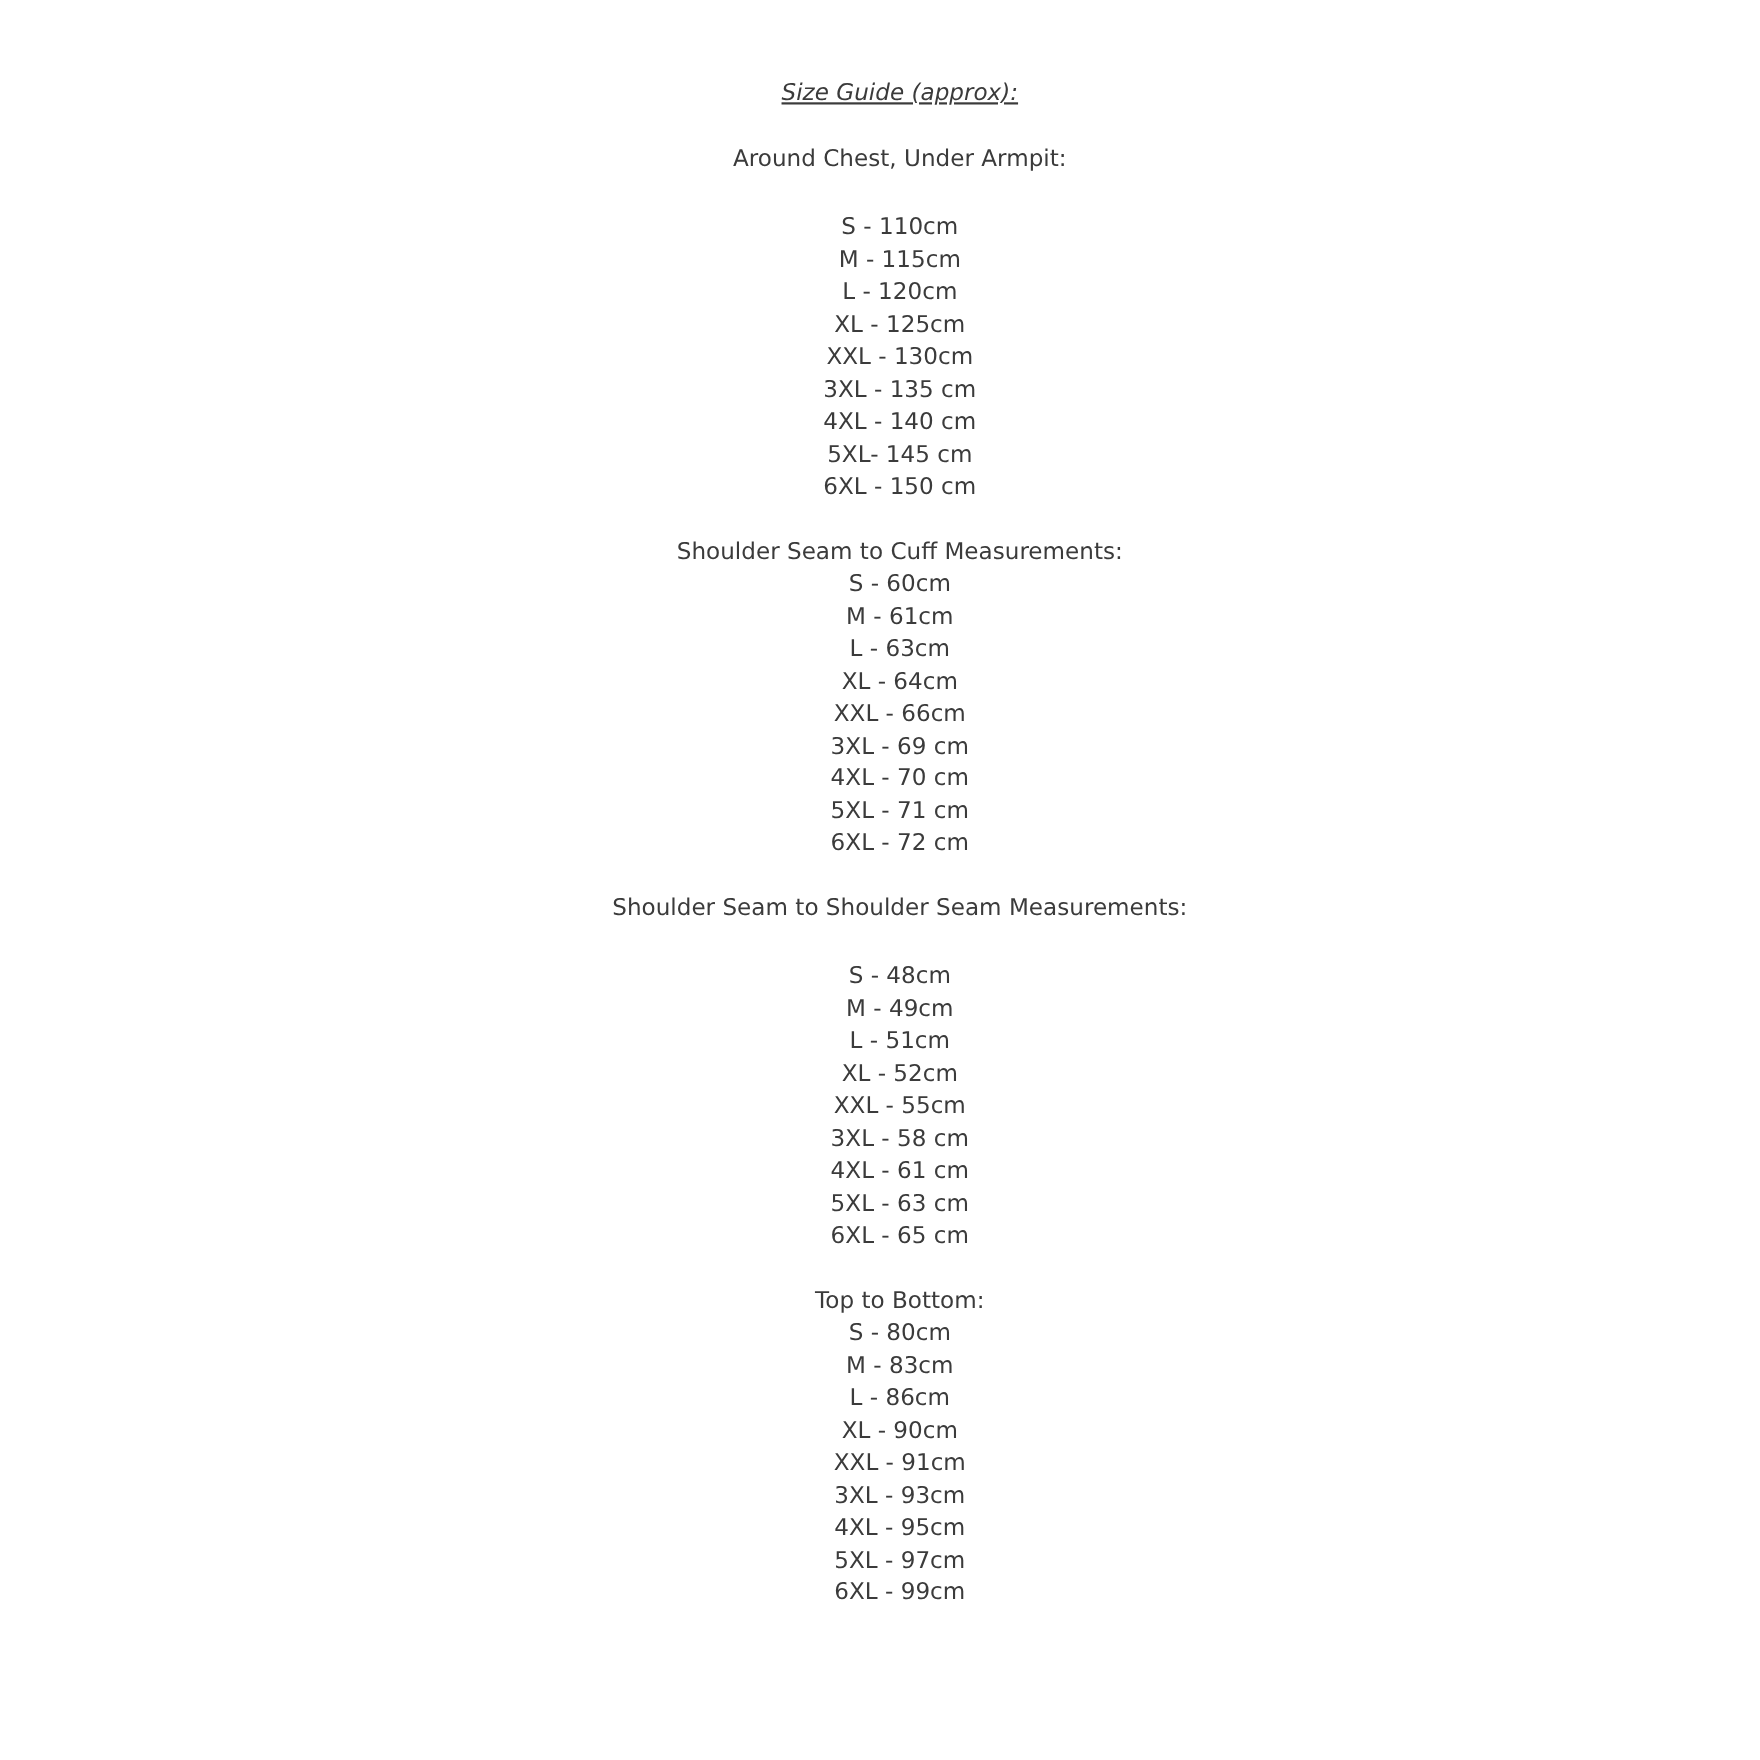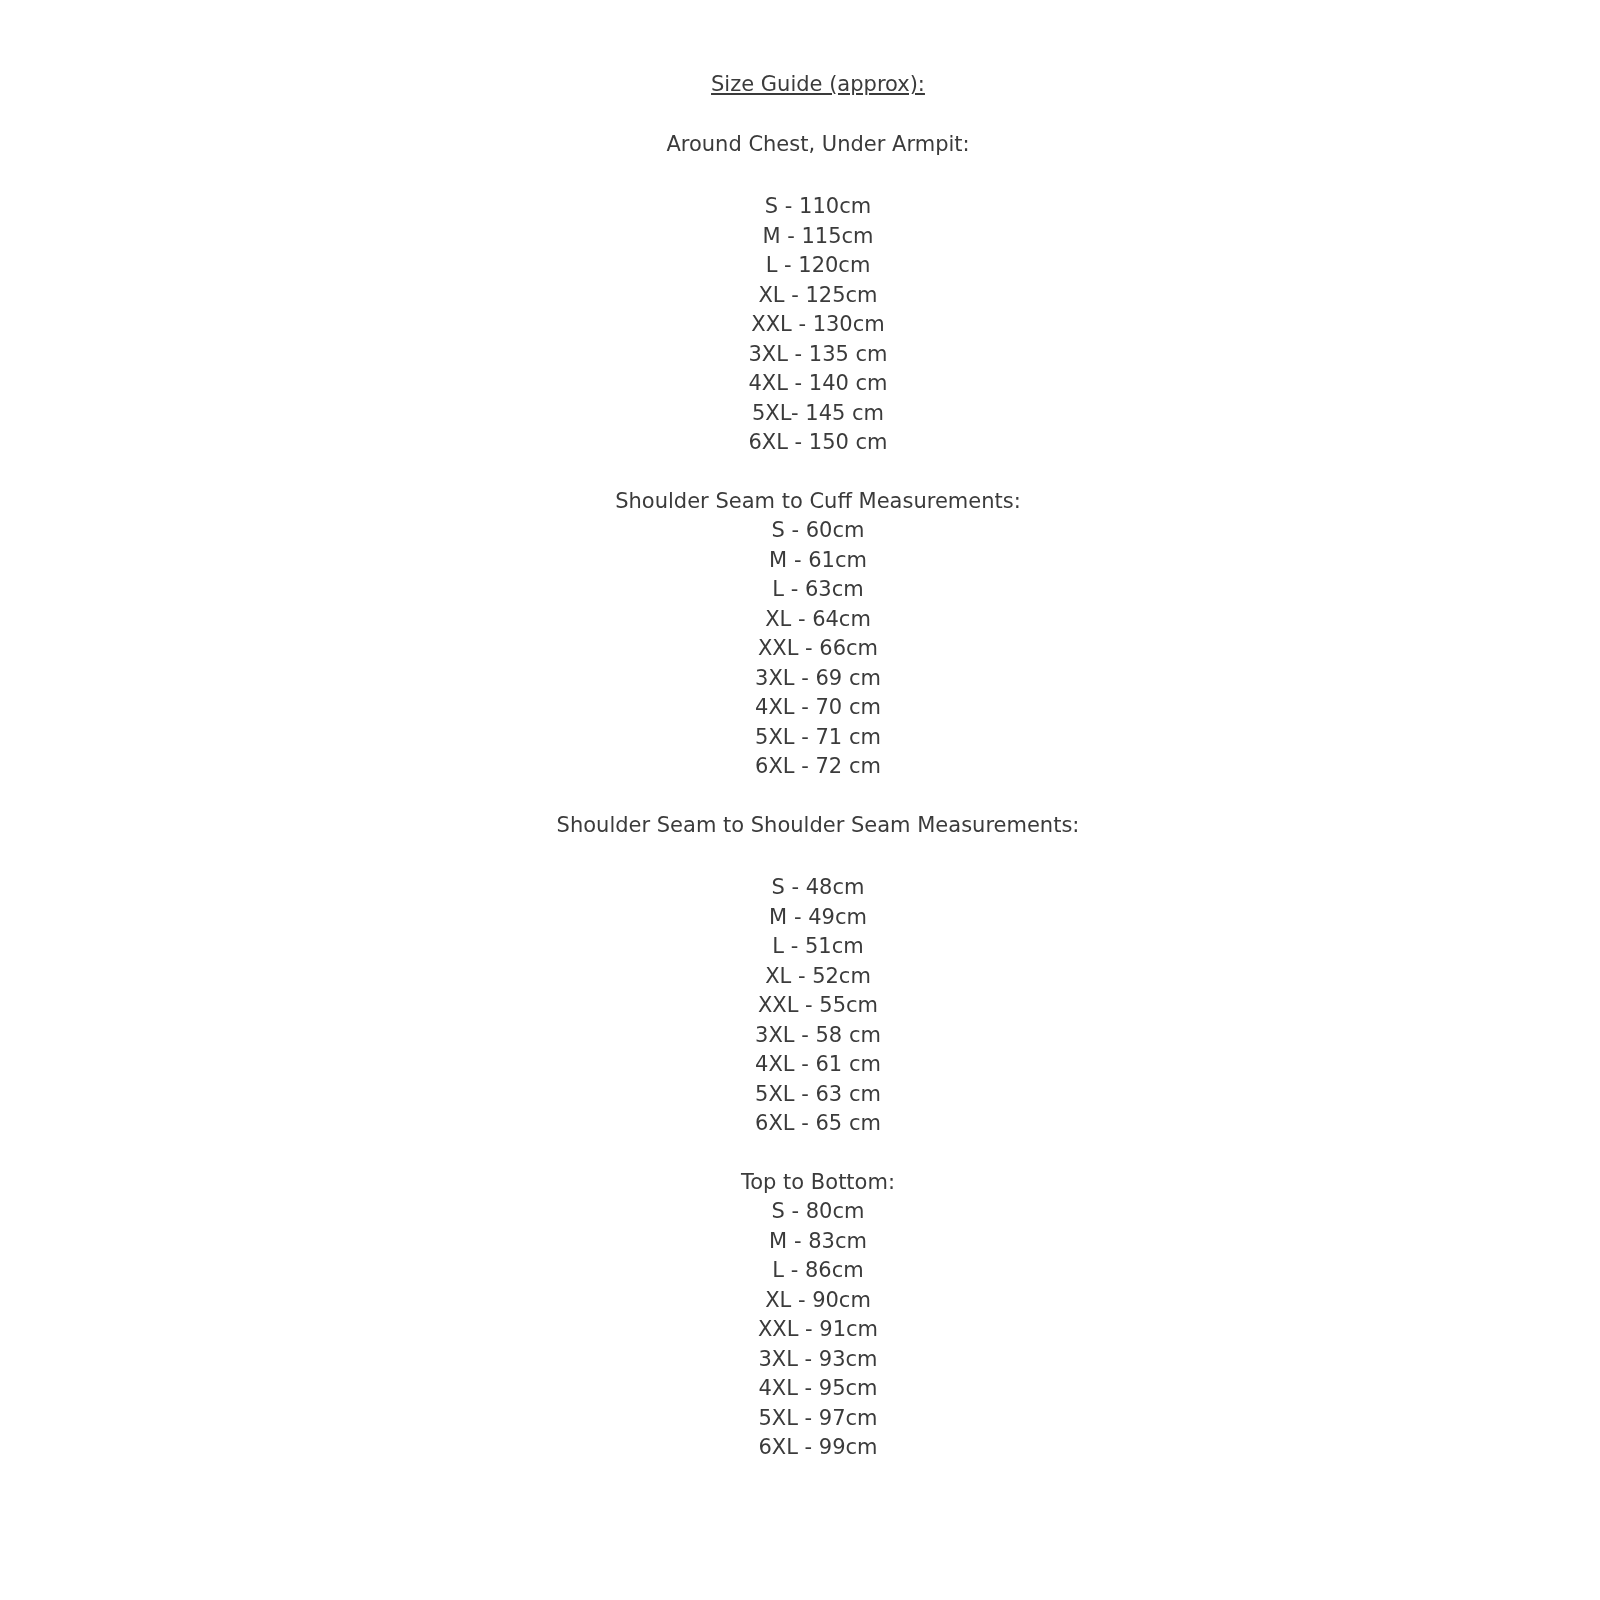--- a/index.html
+++ b/index.html
@@ -22,20 +22,21 @@
     line-height: 29.5px;
     color: #3b3b3b;
   }
   .title {
     margin: 0 0 30px 0;
     font-size: 21px;
     font-weight: normal;
   }
   .title .underlined {
     text-decoration: underline;
+    font-style: italic;
   }
   .heading {
     margin: 0;
   }
   .heading.gapped {
     margin-bottom: 33px;      
   }
   .items {
     list-style: none;
     margin: 0 0 29px 0;

